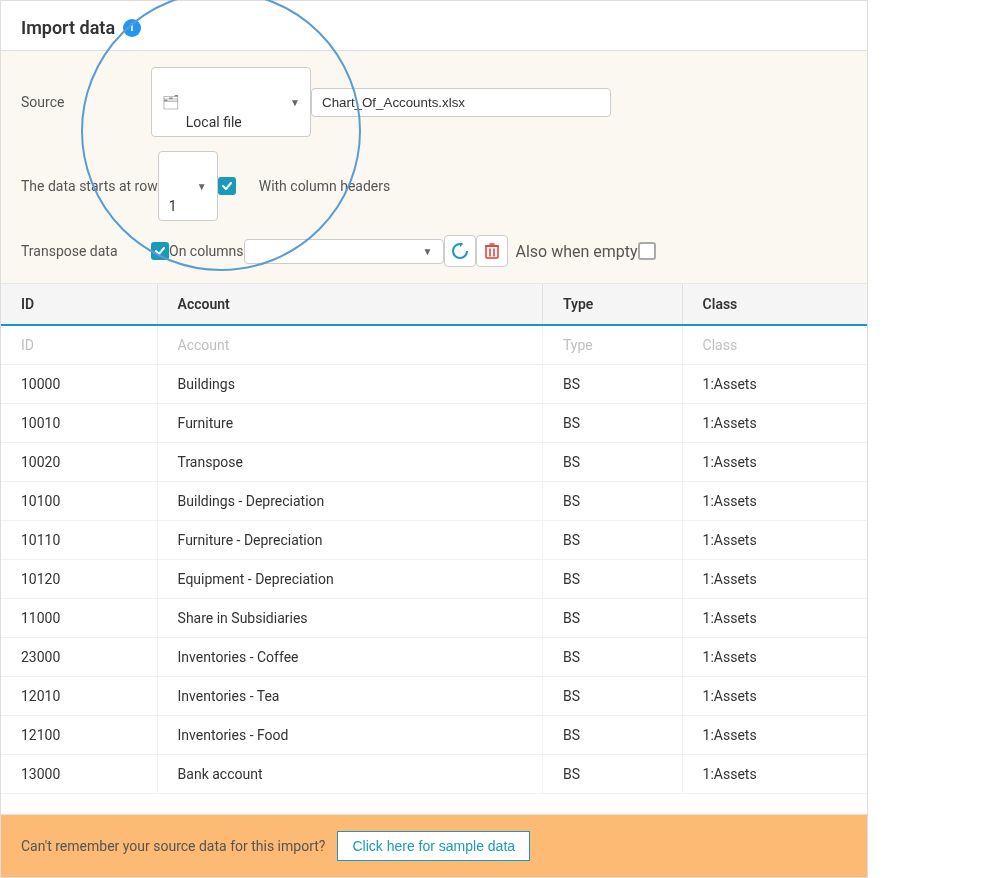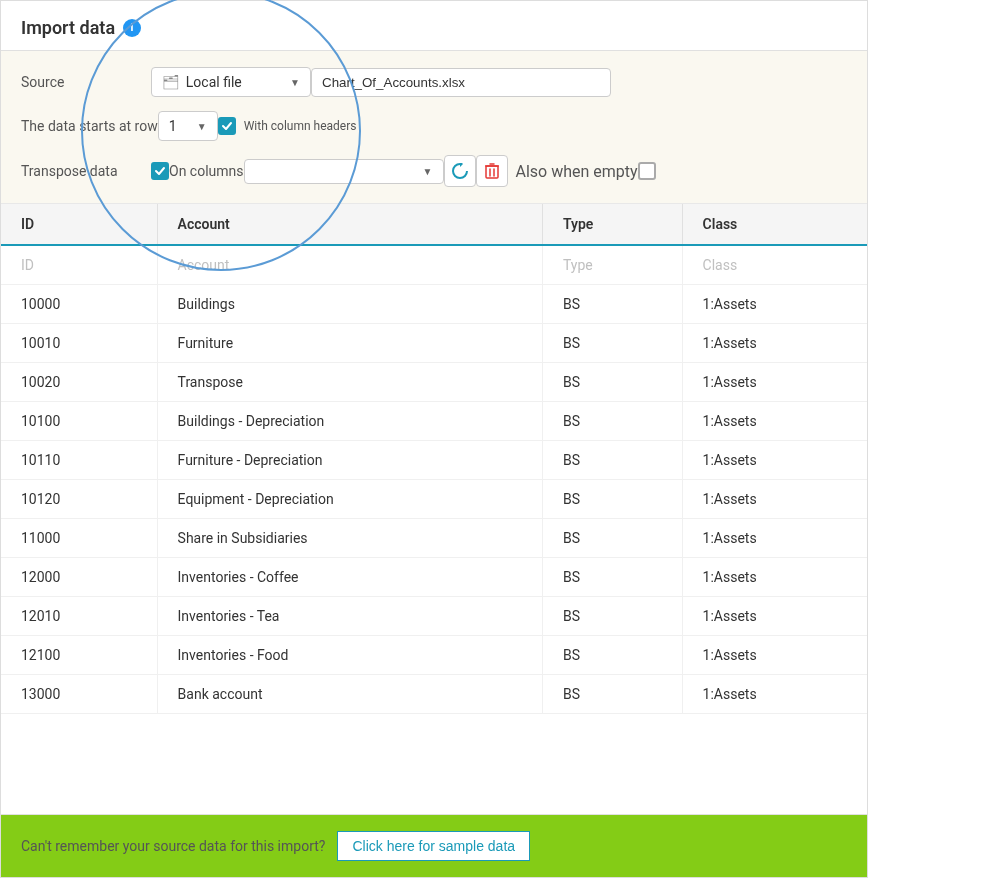--- a/index.html
+++ b/index.html
@@ -99,20 +99,21 @@
       background: #fff;
       padding: 6px 10px;
       cursor: pointer;
       gap: 6px;
       min-width: 160px;
     }
 
     .source-select-text {
       flex: 1;
       color: #333;
+      margin-top: 40px;
     }
 
     .chevron-icon {
       color: #666;
       font-size: 10px;
     }
 
     .folder-icon {
       color: #888;
     }
@@ -172,21 +173,22 @@
       border: 2px solid #aaa;
       display: flex;
       align-items: center;
       justify-content: center;
       cursor: pointer;
       flex-shrink: 0;
     }
 
     .column-header-label {
       color: #555;
-      font-size: 12px;
+      font-size: 14px;
+      margin-left: 15px;
     }
 
     
     .transpose-label {
       color: #555;
       font-size: 14px;
       min-width: 130px;
     }
 
     .on-columns-label {
@@ -294,21 +296,21 @@
       border-right: none;
     }
 
     
     .footer {
       padding: 16px 20px;
       border-top: 1px solid #e0e0e0;
       display: flex;
       align-items: center;
       gap: 12px;
-      background: #84cc16;
+      background: #fdba74;
     }
 
     .footer-text {
       color: #555;
       font-size: 14px;
     }
 
     .sample-data-btn {
       border: 1px solid #1a9ab8;
       border-radius: 0;
@@ -445,21 +447,21 @@
             <td>BS</td>
             <td>1:Assets</td>
           </tr>
           <tr>
             <td>11000</td>
             <td>Share in Subsidiaries</td>
             <td>BS</td>
             <td>1:Assets</td>
           </tr>
           <tr>
-            <td>12000</td>
+            <td>23000</td>
             <td>Inventories - Coffee</td>
             <td>BS</td>
             <td>1:Assets</td>
           </tr>
           <tr>
             <td>12010</td>
             <td>Inventories - Tea</td>
             <td>BS</td>
             <td>1:Assets</td>
           </tr>

